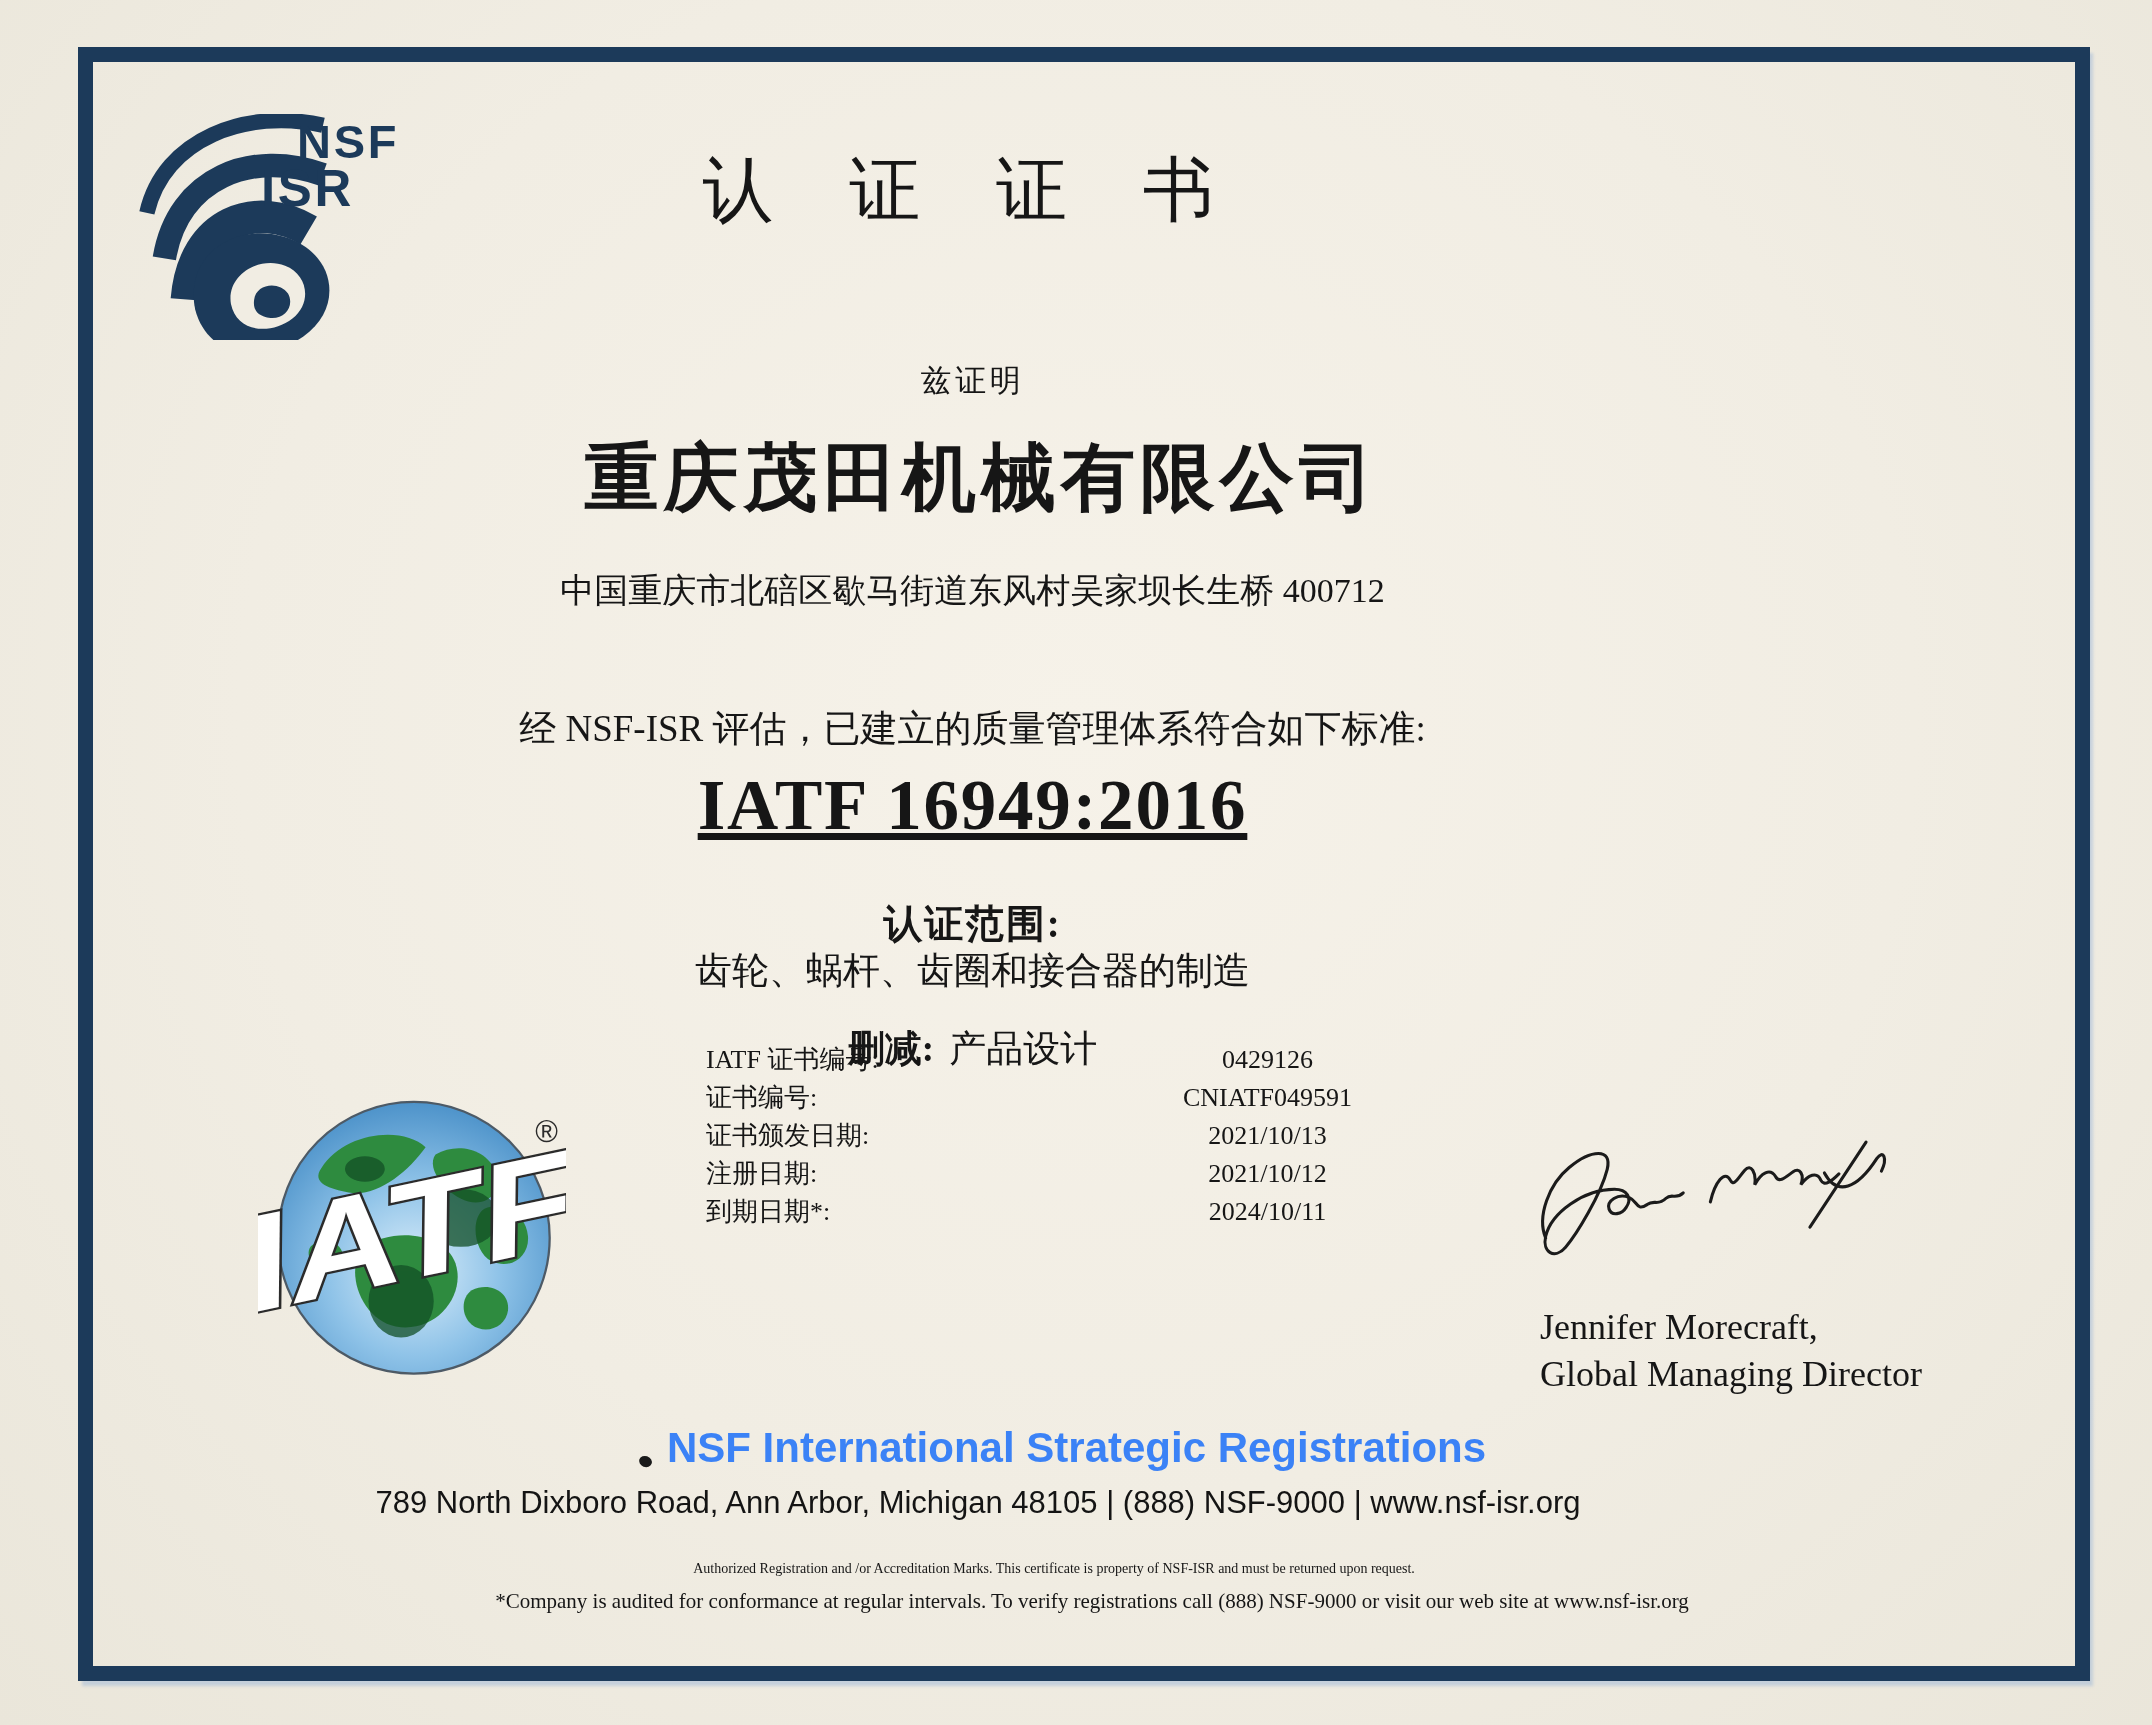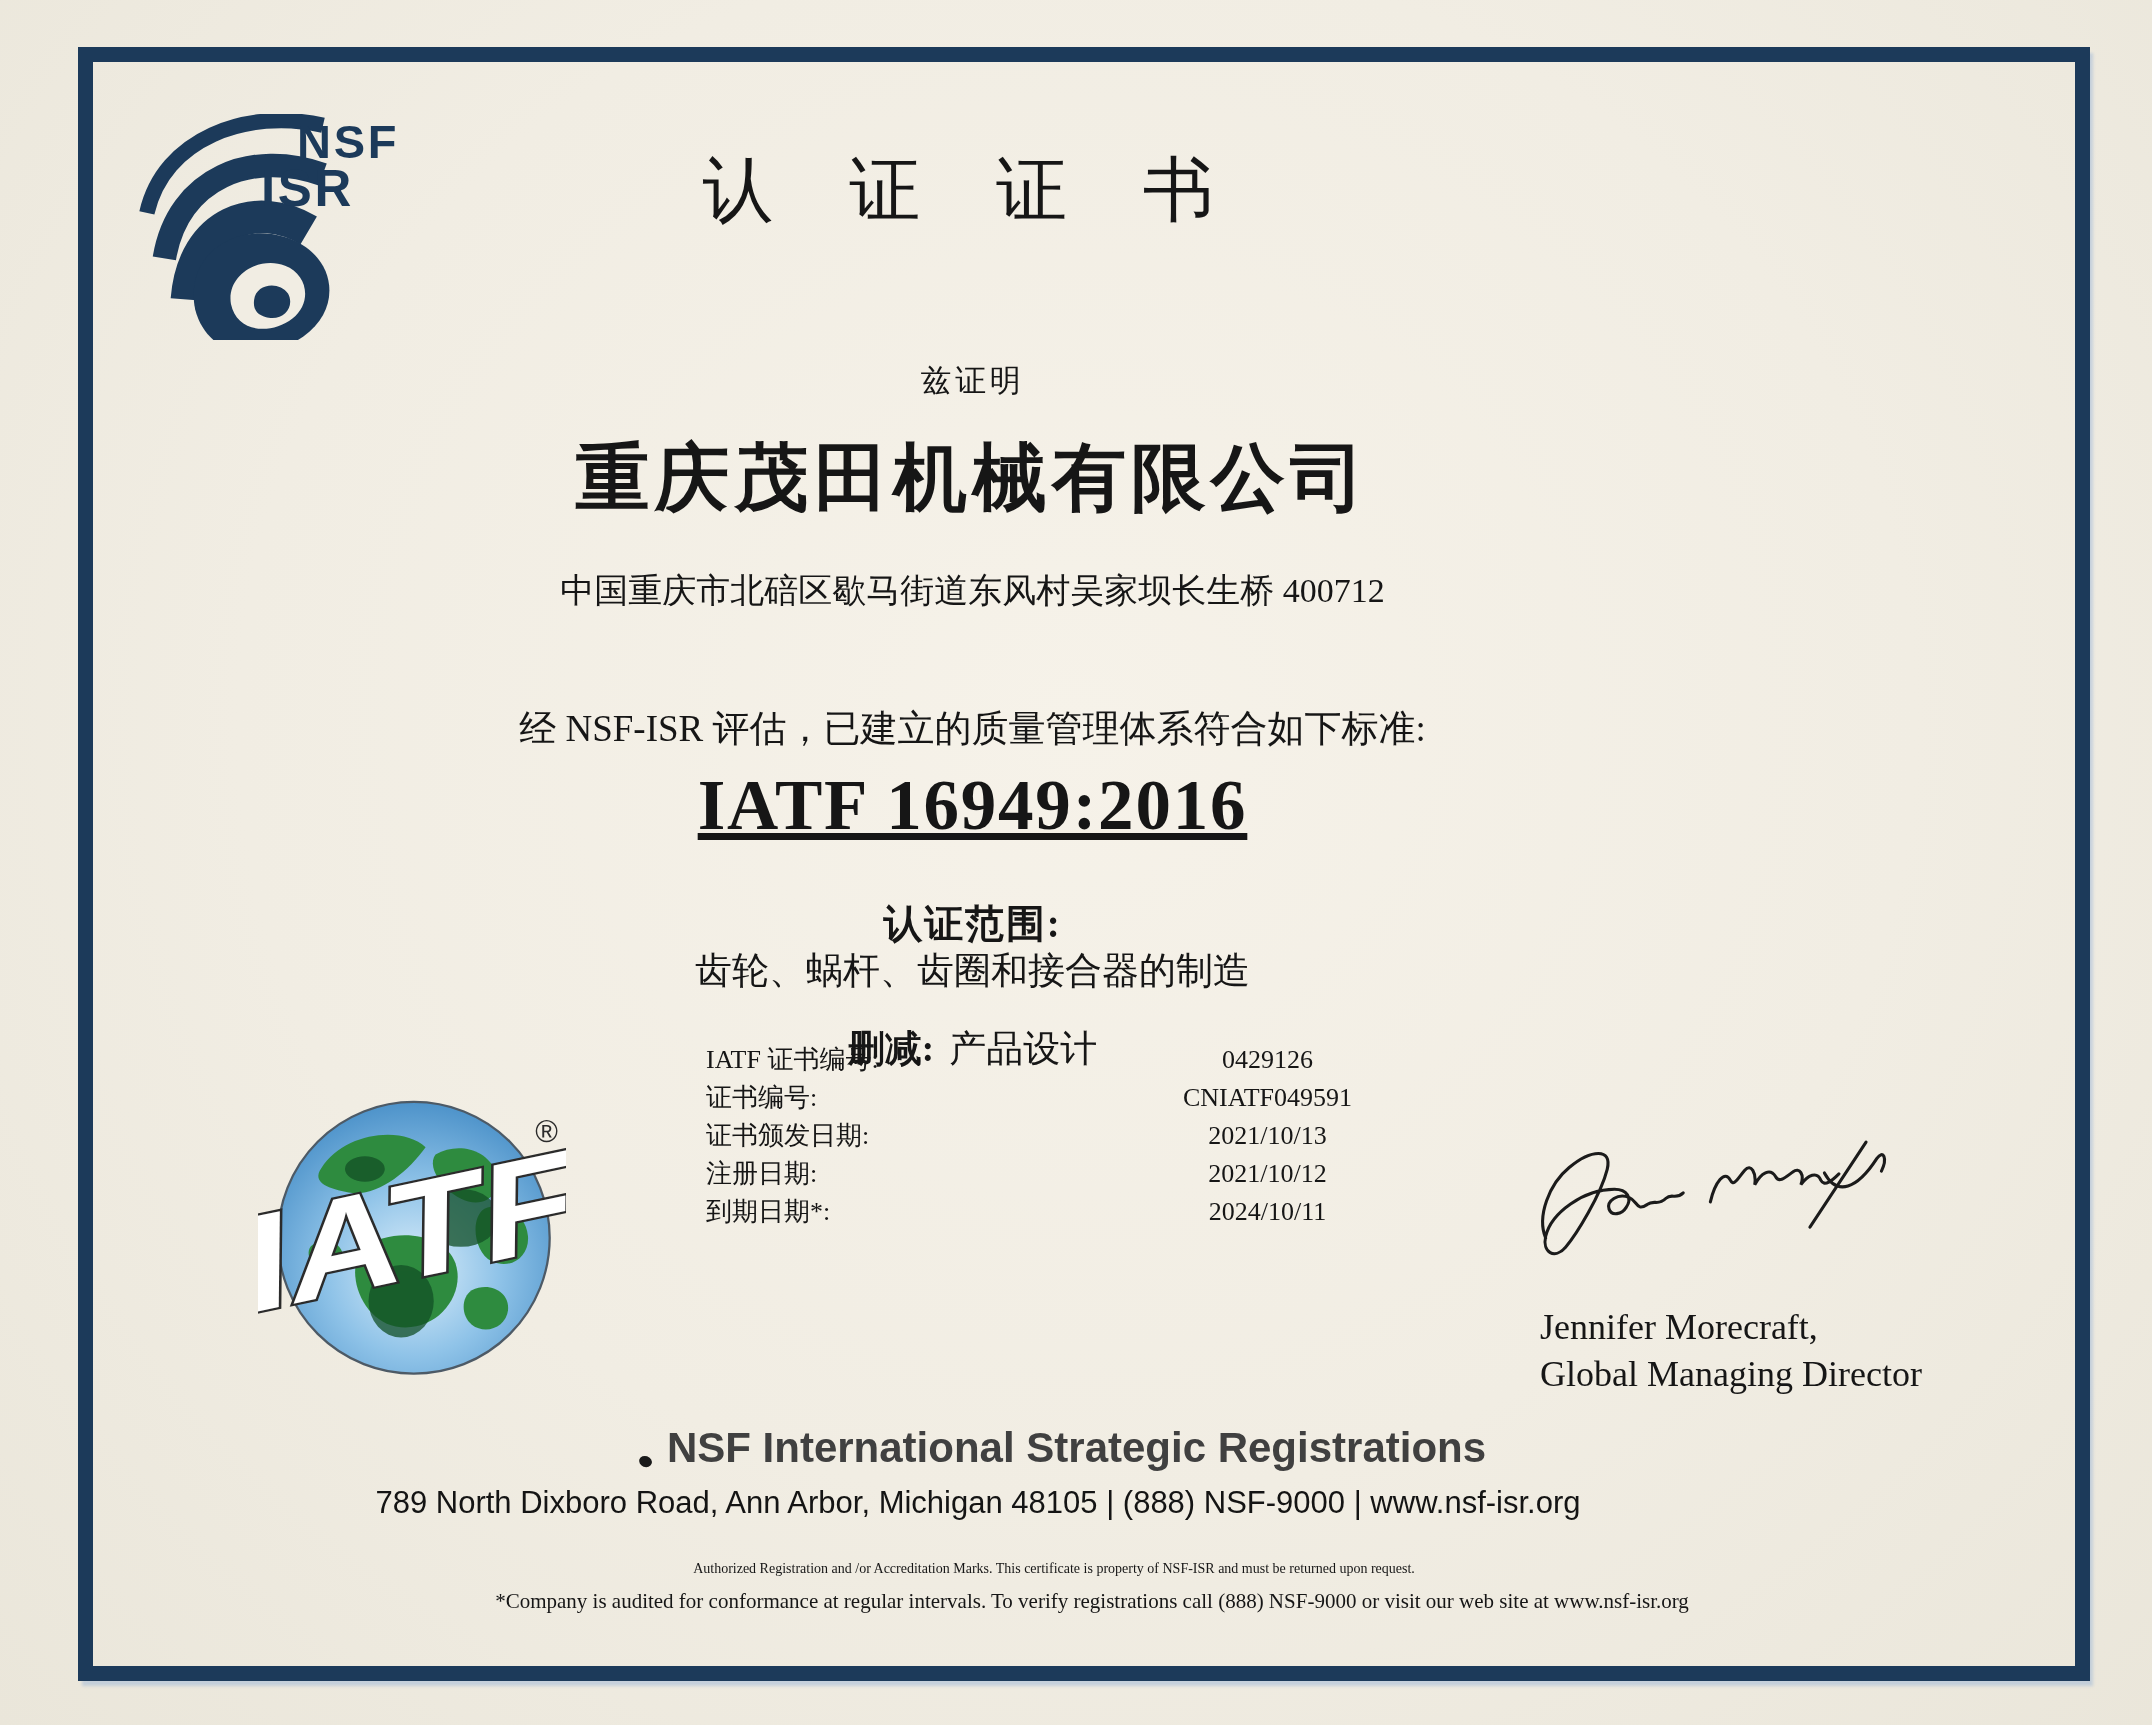--- a/index.html
+++ b/index.html
@@ -24,21 +24,21 @@
   .nsf-logo{position:absolute;left:109px;top:71px;width:326px;height:271px;}
   .nsf-logo svg{position:absolute;left:16.3px;top:43px;}
   .nsf-word{position:absolute;font-family:"Liberation Sans","DejaVu Sans",sans-serif;
     font-weight:bold;color:#1c3a5a;line-height:1;}
   .nsf-word.l1{left:188px;top:47px;font-size:47px;letter-spacing:2.7px;}
   .nsf-word.l2{left:152px;top:92px;font-size:51px;letter-spacing:2.7px;}
   
   .col{position:absolute;left:0;width:1945px;text-align:center;}
   .title-cn{top:143px;font-size:71px;letter-spacing:29px;font-weight:500;}
   .certify{top:360px;font-size:31px;letter-spacing:3.6px;}
-  .company{top:429px;font-size:74px;font-weight:bold;letter-spacing:5.4px;}
+  .company{top:429px;font-size:74px;font-weight:bold;letter-spacing:5.4px;padding-left:9px;}
   .address{top:568px;font-size:34px;}
   .statement{top:704px;font-size:37px;}
   .standard{top:765px;font-size:71px;font-weight:bold;letter-spacing:1.8px;text-decoration:underline;}
   .scope-label{top:897px;font-size:39px;font-weight:bold;letter-spacing:1.8px;}
   .scope-text{top:946px;font-size:37px;}
   .exclusion{top:1024px;font-size:37px;}
   .exclusion .b{font-weight:bold;}
   .exclusion .v{margin-left:15px;}
   
   .details{position:absolute;left:706px;top:1041px;font-size:26px;}
@@ -46,21 +46,21 @@
   .details .lbl{width:308px;text-align:left;}
   .details .val{width:507px;text-align:center;}
   
   .iatf-logo{position:absolute;left:258px;top:1082px;width:308px;height:308px;}
   
   .sig-svg{position:absolute;left:1533px;top:1133px;}
   .sig-name{position:absolute;left:1540px;top:1306px;font-size:36px;}
   .sig-title{position:absolute;left:1540px;top:1353px;font-size:36px;}
   
   .footer-org{position:absolute;left:0;top:1424px;width:2153px;text-align:center;
-    font-family:"Liberation Sans","DejaVu Sans",sans-serif;font-weight:bold;font-size:42px;color:#404040;}
+    font-family:"Liberation Sans","DejaVu Sans",sans-serif;font-weight:bold;font-size:42px;color:#3b82f6;}
   .footer-addr{position:absolute;left:0;top:1485px;width:1956px;text-align:center;
     font-family:"Liberation Sans","DejaVu Sans",sans-serif;font-size:31px;color:#141414;}
   .fine1{position:absolute;left:0;top:1561px;width:2108px;text-align:center;font-size:14px;}
   .fine2{position:absolute;left:0;top:1589px;width:2108px;text-align:center;font-size:21px;padding-left:38px;}
   .speck{position:absolute;left:639px;top:1456px;width:12.7px;height:11px;border-radius:50%;
     background:#1a1a1a;transform:rotate(20deg);}
 </style>
 </head>
 <body>
 

